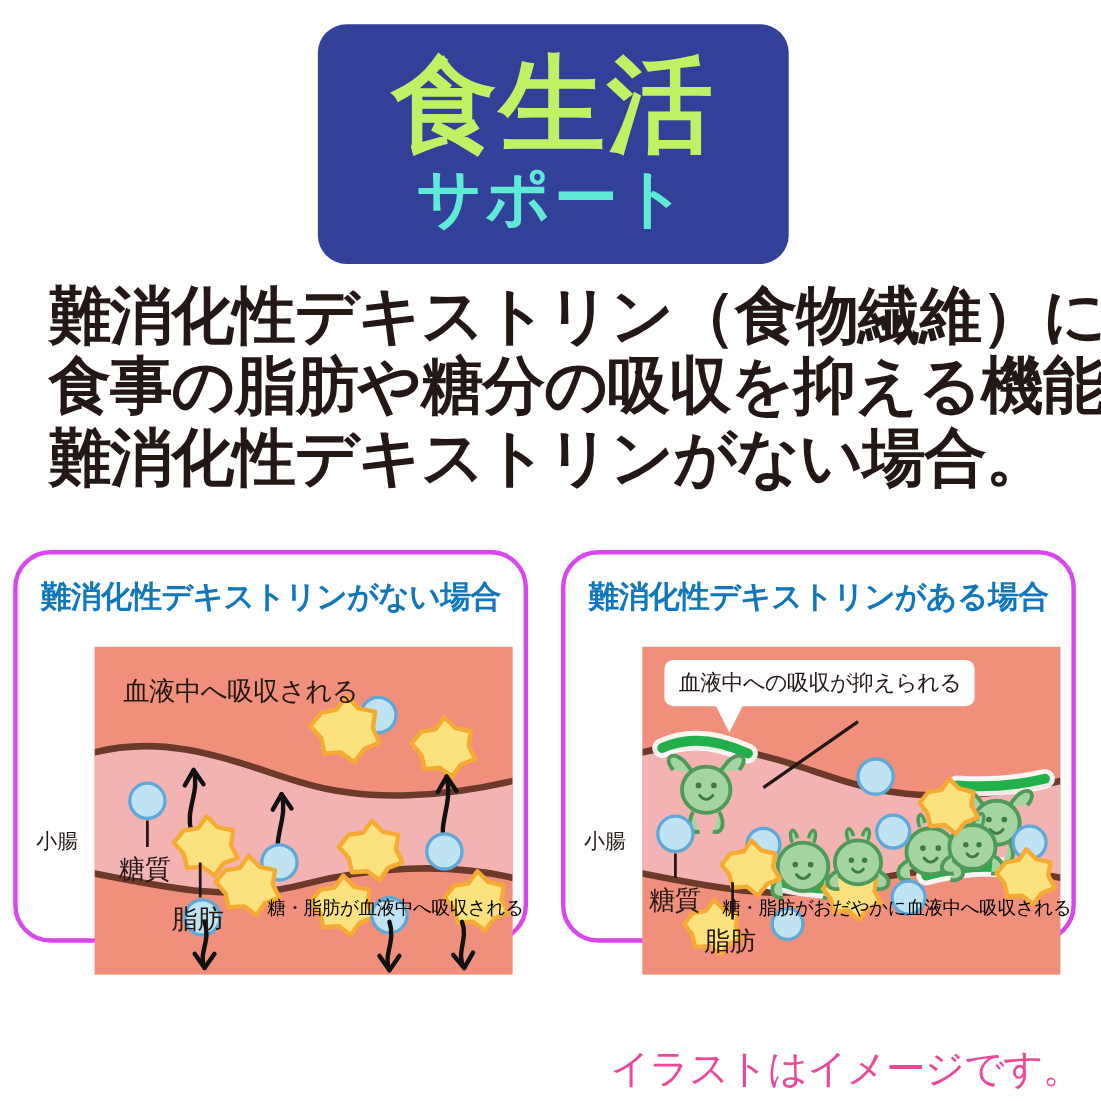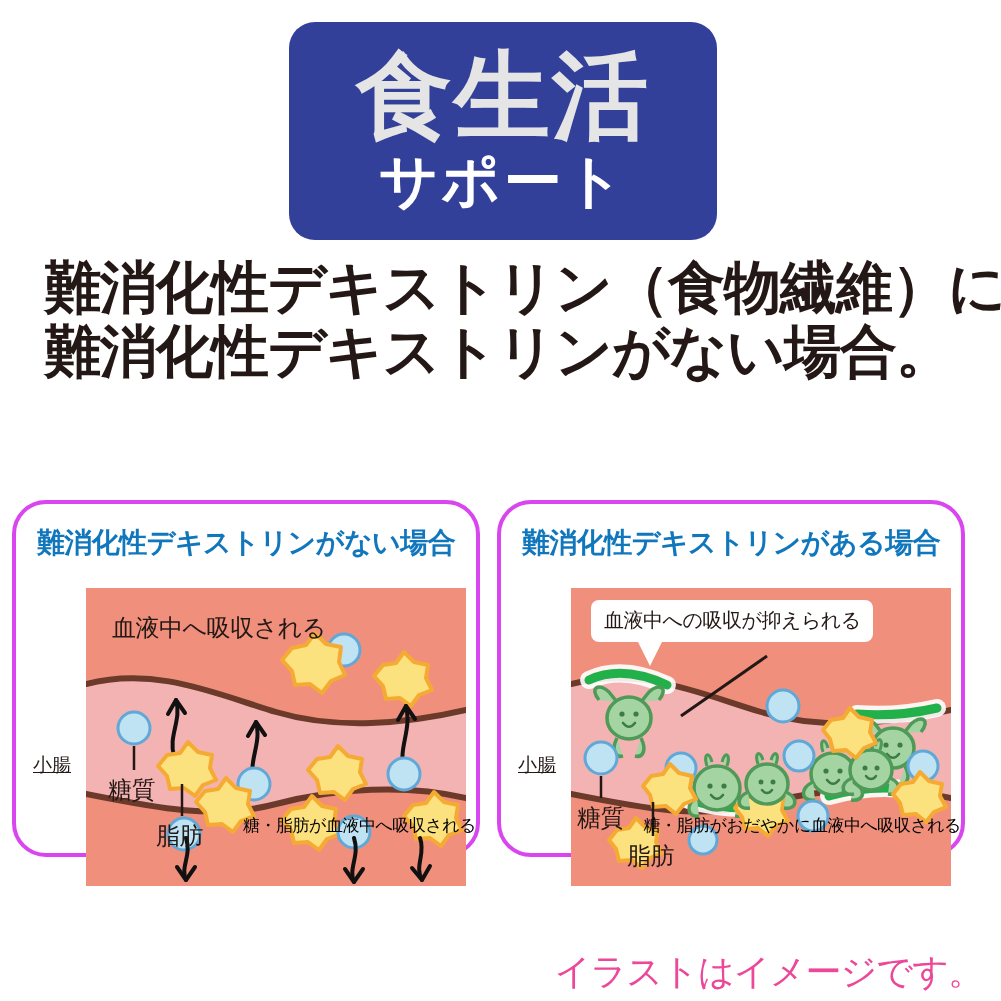--- a/index.html
+++ b/index.html
@@ -25,29 +25,29 @@
     height: 218px;
     background: #33409a;
     border-radius: 26px;
     display: flex;
     flex-direction: column;
     align-items: center;
     justify-content: center;
     box-sizing: border-box;
   }
   #badge .line1 {
-    color: #e5e5e5;
+    color: #bef264;
     font-size: 96px;
     font-weight: bold;
     line-height: 1.0;
     letter-spacing: 2px;
     margin-top: -4px;
   }
   #badge .line2 {
-    color: #ffffff;
+    color: #5eead4;
     font-size: 58px;
     font-weight: bold;
     line-height: 1.0;
     letter-spacing: 3px;
     margin-top: 8px;
   }
 
   
   #headline {
     position: absolute;
@@ -69,21 +69,21 @@
     position: absolute;
     top: 500px;
     width: 468px;
     height: 357px;
     border: 4px solid #d946ef;
     border-radius: 34px;
     box-sizing: border-box;
     background: #ffffff;
   }
   #panel-left  { left: 12px; }
-  #panel-right { left: 497px; }
+  #panel-right { left: 510px; }
 
   .panel-title {
     position: absolute;
     top: 20px;
     left: 0;
     width: 100%;
     text-align: center;
     font-size: 28px;
     font-weight: bold;
     color: #1077bd;
@@ -111,21 +111,20 @@
     overflow: hidden;
     background: #f0907c;
   }
   .illo svg { display: block; }
 
   .organ-label {
     position: absolute;
     font-size: 19px;
     color: #231815;
     white-space: nowrap;
-    text-decoration: underline;
   }
   #small-intestine-left  { left: 17px; top: 248px; }
   #small-intestine-right { left: 17px; top: 248px; }
 
   
   .callout {
     position: absolute;
     background: #ffffff;
     border-radius: 8px;
     padding: 7px 12px 8px 12px;
@@ -167,20 +166,21 @@
 </head>
 <body>
 
 <div id="badge">
   <div class="line1">食生活</div>
   <div class="line2">サポート</div>
 </div>
 
 <div id="headline">
   <div>難消化性デキストリン（食物繊維）には</div>
+  <div>食事の脂肪や糖分の吸収を抑える機能</div>
   <div>難消化性デキストリンがない場合。</div>
 </div>
 
 <div class="panel" id="panel-left">
   <div class="panel-title">難消化性デキストリンがない場合</div>
 
   <div class="organ-label" id="small-intestine-left">小腸</div>
 
   <div class="illo">
     <svg width="380" height="298" viewBox="0 0 380 298">

